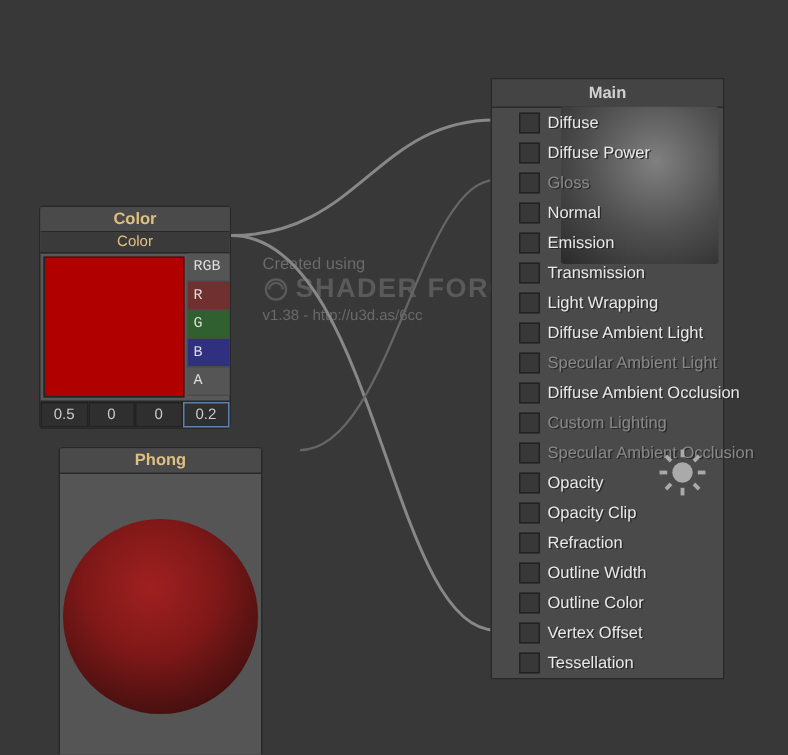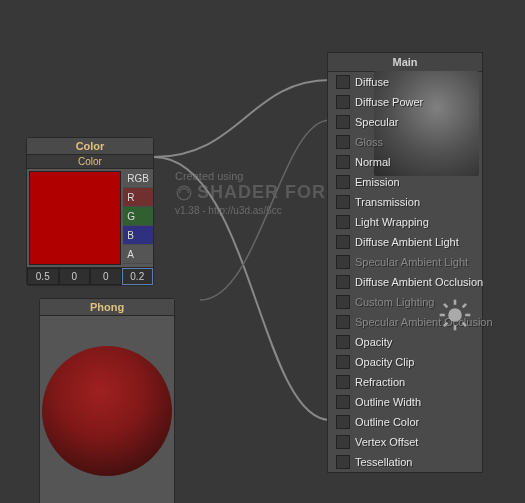--- a/index.html
+++ b/index.html
@@ -40,21 +40,21 @@
   
   .color-node { left: 26px; top: 108px; width: 128px; }
   .color-sub {
     background: #3a3a3a;
     color: #e0c080;
     text-align: center;
     font-size: 10px;
     padding: 1px 0;
     border-bottom: 1px solid #282828;
   }
-  .color-body { display: flex; }
+  .color-body { display: flex; font-family: Liberation Mono, monospace; }
   .swatch {
     width: 94px; height: 94px;
     background: #b00000;
     margin: 2px;
     border: 1px solid #222;
   }
   .outs { flex: 1; display: flex; flex-direction: column; }
   .out-row {
     height: 19px; line-height: 19px;
     padding: 0 4px;
@@ -123,21 +123,21 @@
     width: 105px; height: 105px;
     background: radial-gradient(circle at 60% 35%, #808080 0%, #505050 50%, #2a2a2a 100%);
     border-radius: 2px;
     z-index: 0;
   }
   .prop-list { position: relative; z-index: 1; }
   .prop {
     display: flex;
     align-items: center;
     height: 20px;
-    padding-left: 8px;
+    padding-left: 18px;
     font-size: 11px;
   }
   .prop .dot {
     width: 14px; height: 14px;
     background: #383838;
     border: 1px solid #222;
     margin-right: 5px;
     flex-shrink: 0;
   }
   .prop .lbl { color: #e8e8e8; text-shadow: 1px 1px 0 #2a2a2a; white-space: nowrap; }
@@ -214,24 +214,20 @@
   <div class="main-preview"></div>
   <div class="prop-list" id="prop-list">
       <div class="prop">
         <div class="dot"></div>
         <span class="lbl">Diffuse</span>
       </div>
       <div class="prop">
         <div class="dot"></div>
         <span class="lbl">Diffuse Power</span>
       </div>
-      <div class="prop">
-        <div class="dot"></div>
-        <span class="lbl">Specular</span>
-      </div>
       <div class="prop dim">
         <div class="dot"></div>
         <span class="lbl">Gloss</span>
       </div>
       <div class="prop">
         <div class="dot"></div>
         <span class="lbl">Normal</span>
       </div>
       <div class="prop">
         <div class="dot"></div>

